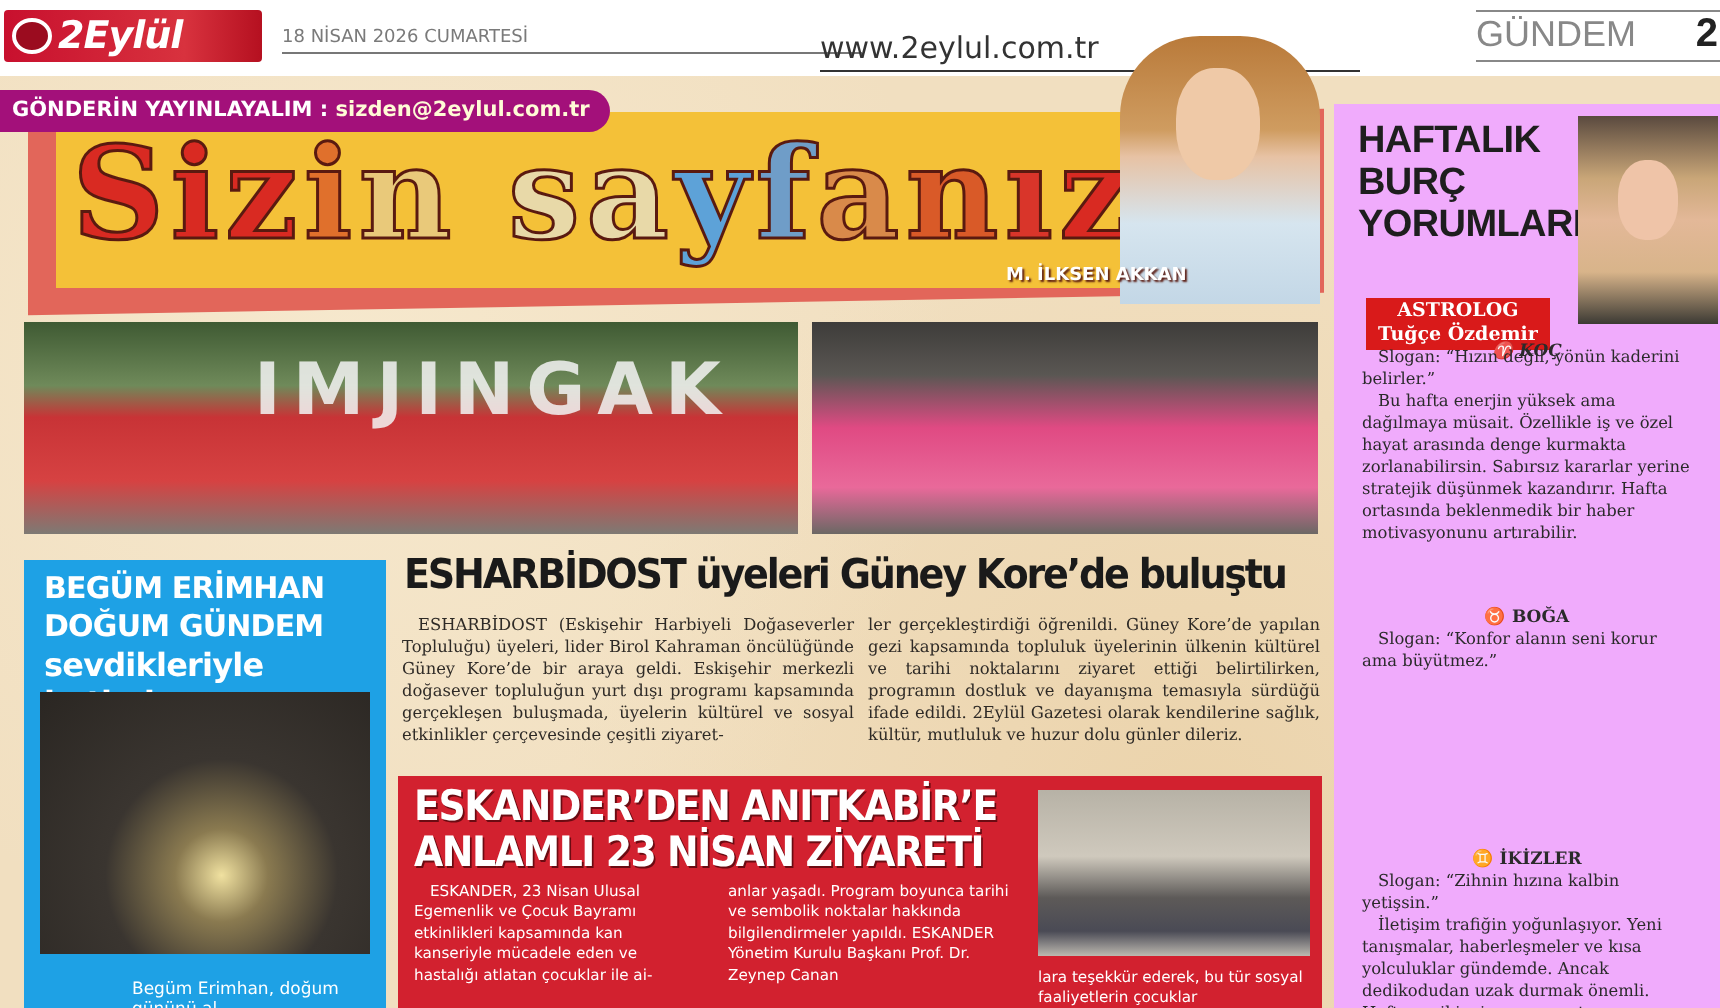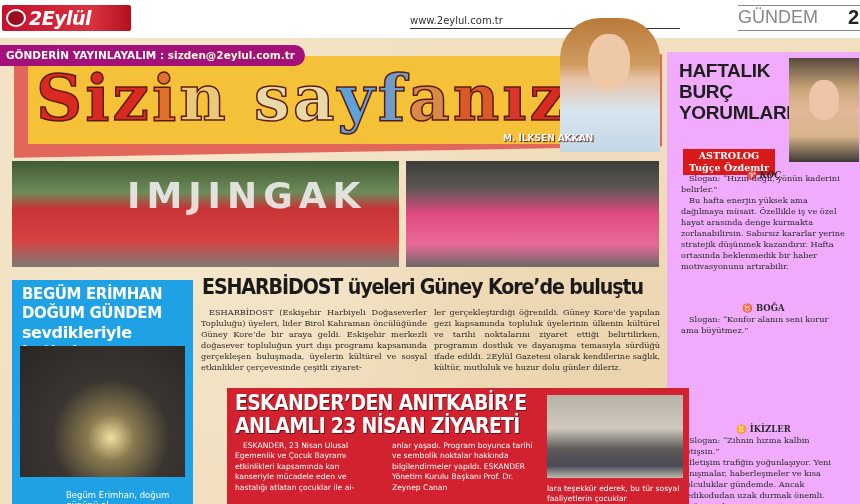--- a/index.html
+++ b/index.html
@@ -5,21 +5,21 @@
   * { box-sizing: border-box; margin: 0; padding: 0; }
   html, body { width: 860px; height: 504px; overflow: hidden; background: #fff; }
   body { position: relative; font-family: "DejaVu Serif", serif; }
 
   
   .topbar { position: absolute; left: 0; top: 0; width: 860px; height: 34px; background: #fff; }
   .logo { position: absolute; left: 2px; top: 5px; width: 129px; height: 26px; background: linear-gradient(90deg,#c8102e,#d8323e 70%,#b51020); border-radius: 2px; display:flex; align-items:center; }
   .logo-mark { width: 20px; height: 18px; margin-left: 4px; border-radius: 50%; background: #9b0c1f; border: 2px solid #fff; }
   .logo-text { color: #fff; font-family: "DejaVu Sans", sans-serif; font-weight: bold; font-size: 19px; margin-left: 3px; letter-spacing: -0.5px; font-style: italic; }
   .date { position: absolute; left: 141px; top: 14px; width: 290px; font-family: "DejaVu Sans", sans-serif; font-size: 9px; color: #7a7a7a; border-bottom: 1px solid #777; padding-bottom: 2px; }
-  .site { position: absolute; left: 410px; top: 15px; width: 270px; font-family: "DejaVu Sans", sans-serif; font-size: 10px; color: #333; border-bottom: 1px solid #333; padding-bottom: 2px; }
+  .site { position: absolute; left: 410px; top: 15px; width: 270px; font-family: "DejaVu Sans", sans-serif; font-size: 15px; color: #333; border-bottom: 1px solid #333; padding-bottom: 2px; }
   .section { position: absolute; left: 738px; top: 5px; width: 122px; border-top: 1px solid #888; border-bottom: 1px solid #888; font-family: "Liberation Sans", sans-serif; font-size: 18px; color: #888; padding: 1px 0 0 0; height: 26px; }
   .section .num { position: absolute; right: 1px; top: 0; font-weight: bold; color: #222; font-size: 20px; }
 
   
   .parchment { position: absolute; left: 0; top: 38px; width: 860px; height: 466px; background: #f1dfc0; background-image: radial-gradient(circle at 20% 30%, #f6e8cd 0, transparent 40%), radial-gradient(circle at 70% 80%, #ebd3ab 0, transparent 45%); }
 
   .submit-bar { position: absolute; left: 0; top: 45px; height: 21px; width: 305px; background: #a3107a; border-radius: 0 11px 11px 0; color: #fff; font-family: "DejaVu Sans", sans-serif; font-weight: bold; font-size: 10.5px; line-height: 21px; padding-left: 6px; white-space: nowrap; }
   .submit-bar .email { color: #fffbd6; }
 
   .banner-red { position: absolute; left: 14px; top: 60px; width: 648px; height: 92px; background: #e2665a; transform: skewY(-1deg); }
@@ -50,35 +50,36 @@
   .bday-title { position: absolute; left: 10px; top: 5px; color: #fff; font-family: "DejaVu Sans", sans-serif; font-weight: bold; font-size: 15px; line-height: 19px; letter-spacing: -0.4px; }
   .bday-photo { position: absolute; left: 8px; top: 66px; width: 165px; height: 131px; background: radial-gradient(circle at 55% 70%, #f0e1a0 0, #8a7a50 18%, #3a3530 45%, #2a2622 100%); }
   .bday-caption { position: absolute; left: 10px; top: 210px; color: #fff; font-family: "DejaVu Sans", sans-serif; font-size: 8.5px; margin-left: 44px; }
 
   
   .esh-head { position: absolute; left: 202px; top: 275px; font-family: "DejaVu Sans", sans-serif; font-weight: bold; font-size: 20.5px; letter-spacing: -1.2px; color: #1a1a1a; white-space: nowrap; transform: scaleX(0.93); transform-origin: left; }
   .esh-col { position: absolute; top: 307px; width: 226px; font-size: 8.2px; line-height: 11px; color: #2e2a26; text-align: justify; }
   .esh-col p { text-indent: 8px; }
 
   
-  .esk { position: absolute; left: 199px; top: 388px; width: 462px; height: 116px; background: #d2212f; margin-left: 28px; }
+  .esk { position: absolute; left: 199px; top: 388px; width: 462px; height: 116px; background: #d2212f; }
   .esk-head { position: absolute; left: 8px; top: 4px; color: #fff; font-family: "DejaVu Sans", sans-serif; font-weight: bold; font-size: 21px; line-height: 23px; letter-spacing: -0.8px; text-shadow: 1px 1px 0 #6b0b12; white-space: nowrap; transform: scaleX(0.9); transform-origin: left; }
   .esk-col { position: absolute; top: 53px; width: 145px; color: #fff; font-family: "DejaVu Sans", sans-serif; font-size: 7.6px; line-height: 10.4px; }
   .esk-col p { text-indent: 8px; }
   .esk-photo { position: absolute; left: 320px; top: 7px; width: 136px; height: 83px; background: linear-gradient(180deg,#b7b2a6 0,#cfc9bd 40%,#5d5a58 65%,#4a4a55 85%,#bdb9b0 100%); }
   .esk-col3 { position: absolute; left: 320px; top: 96px; width: 140px; color: #fff; font-family: "DejaVu Sans", sans-serif; font-size: 7.6px; line-height: 10.4px; }
 </style>
 </head>
 <body>
 
 <div class="topbar">
   <div class="logo">
     <span class="logo-mark"></span>
     <span class="logo-text">2Eylül</span>
   </div>
+  <div class="date">18 NİSAN 2026 CUMARTESİ</div>
   <div class="site">www.2eylul.com.tr</div>
   <div class="section">
     <span>GÜNDEM</span>
     <span class="num">2</span>
   </div>
 </div>
 
 <div class="parchment"></div>
 
 <div class="banner-red"></div>

